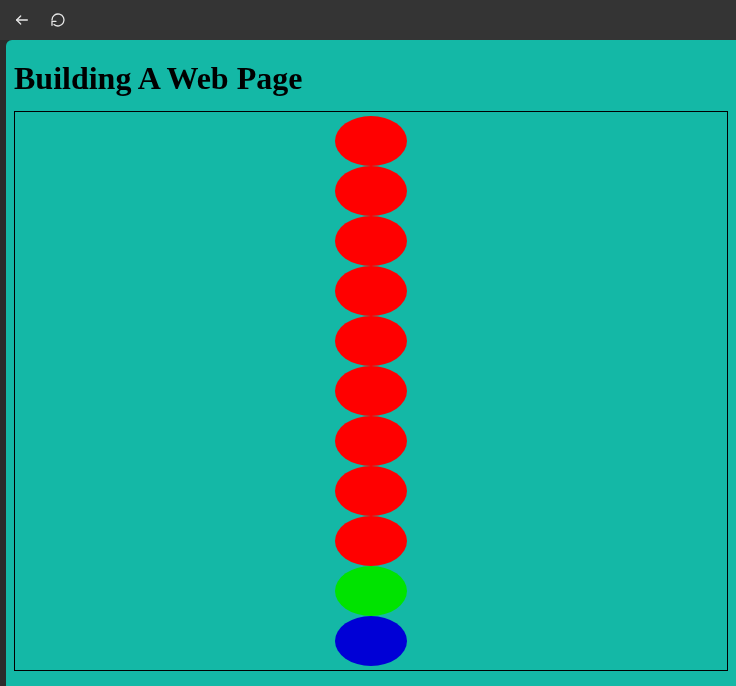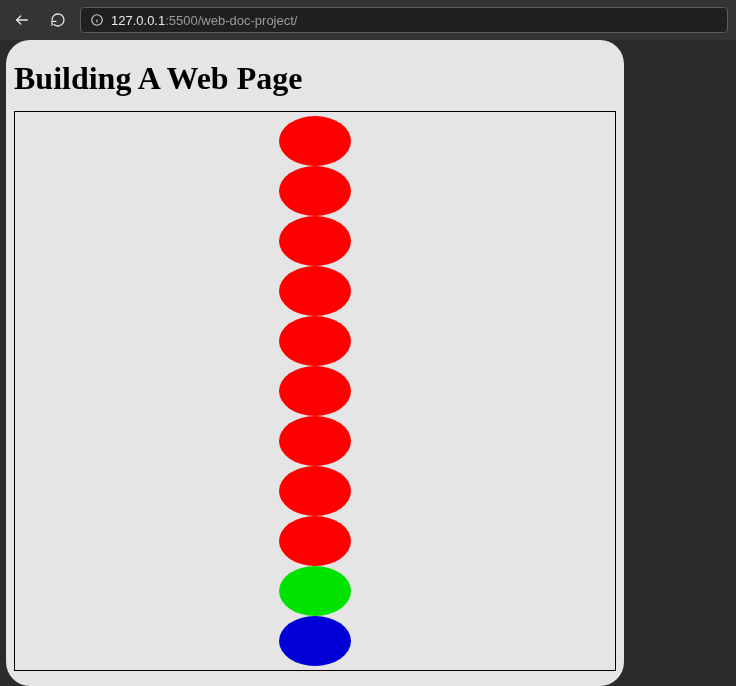--- a/index.html
+++ b/index.html
@@ -46,26 +46,25 @@
   .addr-bar .info-ico {
     display:flex; align-items:center; justify-content:center;
     width:16px; height:16px;
     color:#d0d0d0;
   }
   .addr-bar .url-host { color:#e8e8e8; }
   .addr-bar .url-rest { color:#9a9a9a; }
   .viewport {
     position: relative;
     margin-left: 6px;
-    width: 618px;
+    width: 730px;
     height: 646px;
-    background: #e5e5e5;
+    background: #14b8a6;
     border-top-left-radius: 6px;
     overflow: hidden;
-    border-radius: 24px;
   }
   .page-content { padding: 8px 8px 12px 8px; }
   h1.page-title {
     font-family: "Times New Roman", Times, serif;
     font-weight: bold;
     font-size: 32px;
     margin: 12px 0 14px 0;
     color: #000;
   }
   .box {
@@ -96,32 +95,20 @@
         <line x1="20" y1="12" x2="4" y2="12"></line>
         <polyline points="10 18 4 12 10 6"></polyline>
       </svg>
   </div>
   <div class="btn">
     <svg width="16" height="16" viewBox="0 0 24 24" fill="none" stroke-width="2" stroke-linecap="round" stroke-linejoin="round">
         <path d="M3 12a9 9 0 1 1 3 6.7"></path>
         <polyline points="3 20 3 14 9 14"></polyline>
       </svg>
   </div>
-  <div class="addr-bar">
-    <span class="info-ico">
-      <svg width="14" height="14" viewBox="0 0 24 24" fill="none" stroke="#d0d0d0" stroke-width="2">
-          <circle cx="12" cy="12" r="9"></circle>
-          <line x1="12" y1="8" x2="12" y2="8"></line>
-          <line x1="12" y1="11" x2="12" y2="16"></line>
-        </svg>
-    </span>
-    <span>
-      <span class="url-host">127.0.0.1</span><span class="url-rest">:5500/web-doc-project/</span>
-    </span>
-  </div>
 </div>
 
 <div class="viewport">
   <div class="page-content">
     <h1 class="page-title">Building A Web Page</h1>
     <div class="box" id="oval-box">
         <div class="oval c-red" style="background: rgb(255, 0, 0);"></div>
         <div class="oval c-red" style="background: rgb(255, 0, 0);"></div>
         <div class="oval c-red" style="background: rgb(255, 0, 0);"></div>
         <div class="oval c-red" style="background: rgb(255, 0, 0);"></div>

